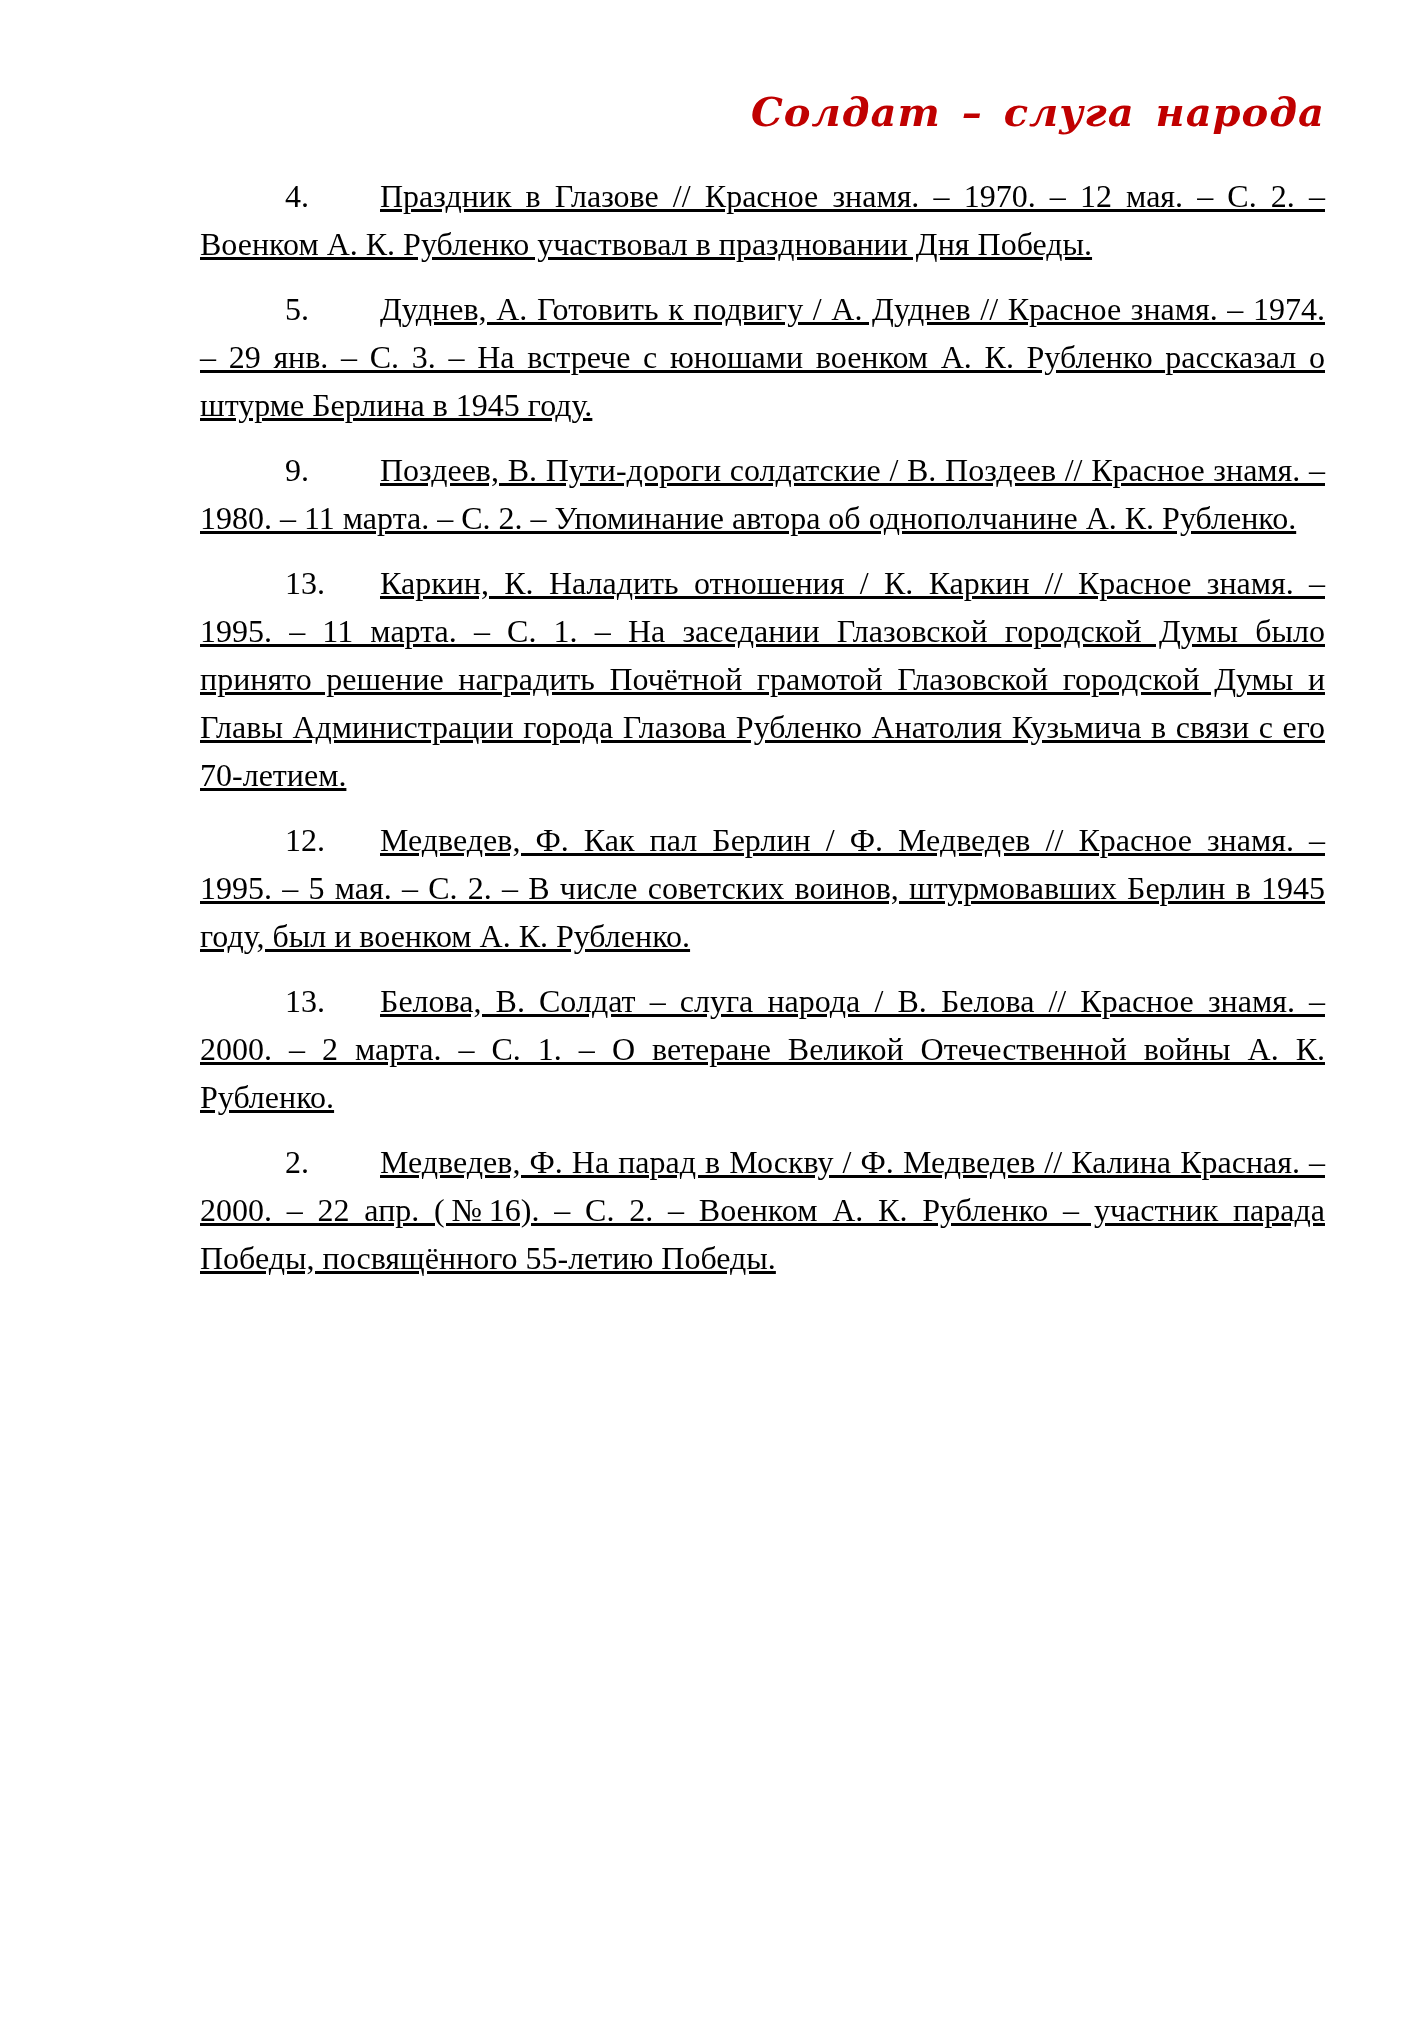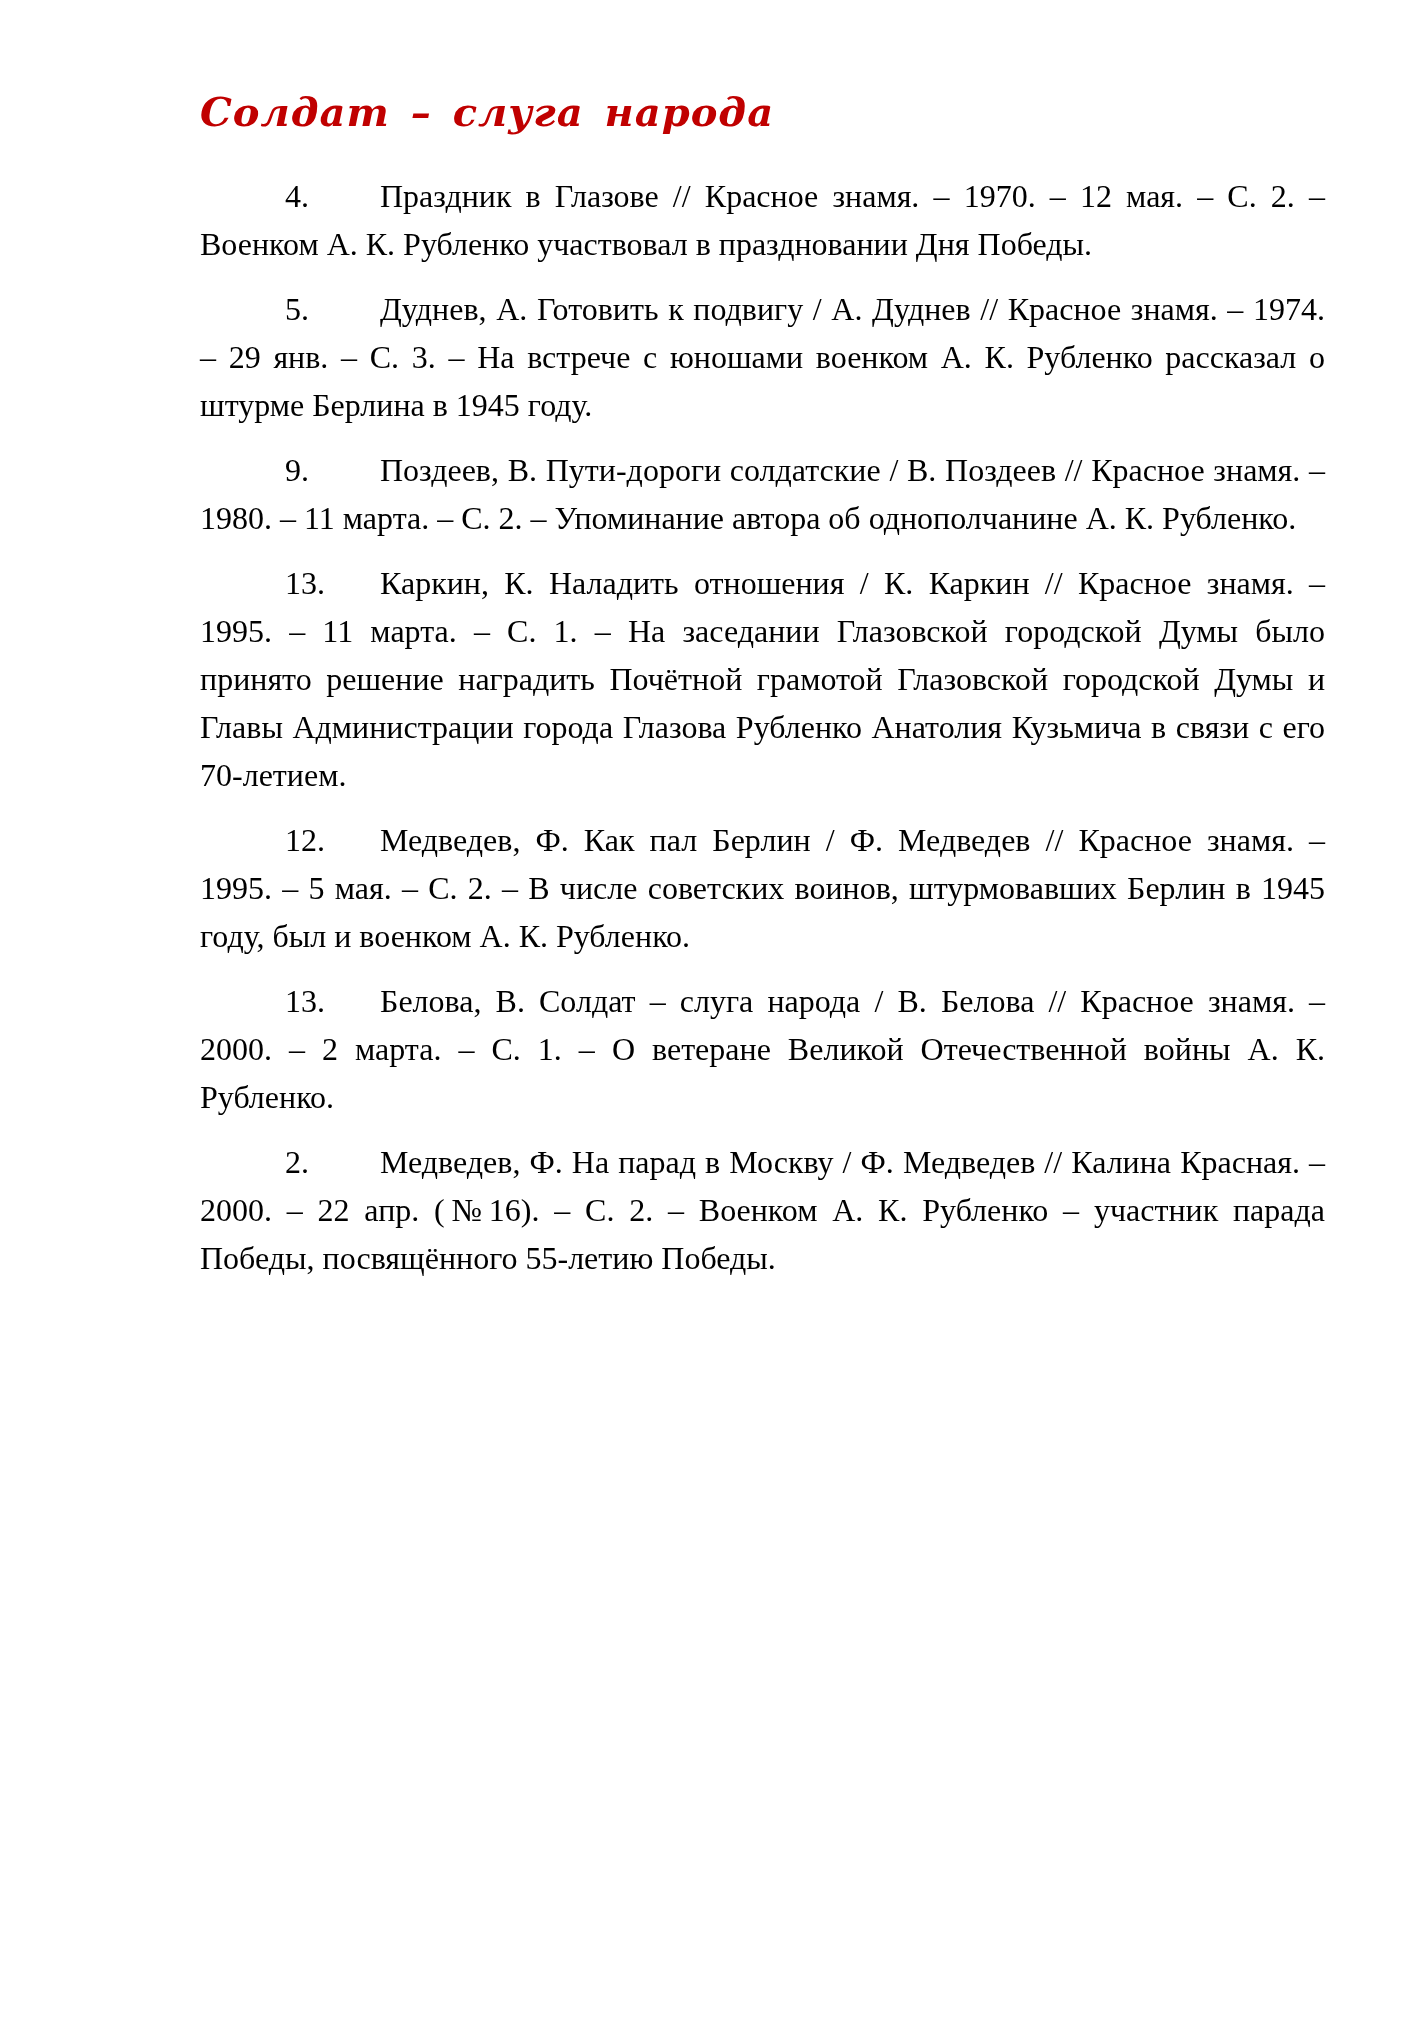--- a/index.html
+++ b/index.html
@@ -16,21 +16,21 @@
   }
   .page {
     box-sizing: border-box;
     width: 1428px;
     height: 2028px;
     padding: 86px 103px 40px 200px;
     background: #ffffff;
   }
   .doc-title {
     margin: 0 0 34px 0;
-    text-align: left;
+    text-align: right;
     font-family: "DejaVu Serif", serif;
     font-style: italic;
     font-weight: bold;
     font-size: 40px;
     line-height: 52px;
     letter-spacing: 1px;
     word-spacing: 6px;
   }
   .bib-list {
     width: 1125px;
@@ -49,21 +49,21 @@
     text-indent: 0;
     text-align: left;
   }
 </style>
 </head>
 <body style="background: rgb(255, 255, 255);">
 
 <div class="page">
   <h1 class="doc-title" style="color: rgb(192, 0, 0);">Солдат – слуга народа</h1>
 
-  <div class="bib-list" style="color: rgb(0, 0, 0);">
+  <div class="bib-list" style="color: rgb(0, 0, 0); text-decoration: underline;">
       <p class="entry"><span class="num">4.</span><span>Праздник в Глазове // Красное знамя. – 1970. – 12 мая. – С. 2. – Военком А. К. Рубленко участвовал в праздновании Дня Победы.</span></p>
       <p class="entry"><span class="num">5.</span><span>Дуднев, А. Готовить к подвигу / А. Дуднев // Красное знамя. – 1974. – 29 янв. – С. 3. – На встрече с юношами военком А. К. Рубленко рассказал о штурме Берлина в 1945 году.</span></p>
       <p class="entry"><span class="num">9.</span><span>Поздеев, В. Пути-дороги солдатские / В. Поздеев // Красное знамя. – 1980. – 11 марта. – С. 2. – Упоминание автора об однополчанине А. К. Рубленко.</span></p>
       <p class="entry"><span class="num">13.</span><span>Каркин, К. Наладить отношения / К. Каркин // Красное знамя. – 1995. – 11 марта. – С. 1. – На заседании Глазовской городской Думы было принято решение наградить Почётной грамотой Глазовской городской Думы и Главы Администрации города Глазова Рубленко Анатолия Кузьмича в связи с его 70-летием.</span></p>
       <p class="entry"><span class="num">12.</span><span>Медведев, Ф. Как пал Берлин / Ф. Медведев // Красное знамя. – 1995. – 5 мая. – С. 2. – В числе советских воинов, штурмовавших Берлин в 1945 году, был и военком А. К. Рубленко.</span></p>
       <p class="entry"><span class="num">13.</span><span>Белова, В. Солдат – слуга народа / В. Белова // Красное знамя. – 2000. – 2 марта. – С. 1. – О ветеране Великой Отечественной войны А.  К.  Рубленко.</span></p>
       <p class="entry"><span class="num">2.</span><span>Медведев, Ф. На парад в Москву / Ф. Медведев // Калина Красная. – 2000. – 22 апр. (№16). – С. 2. – Военком А. К. Рубленко – участник парада Победы, посвящённого 55-летию Победы.</span></p>
     </div>
 </div>
 

